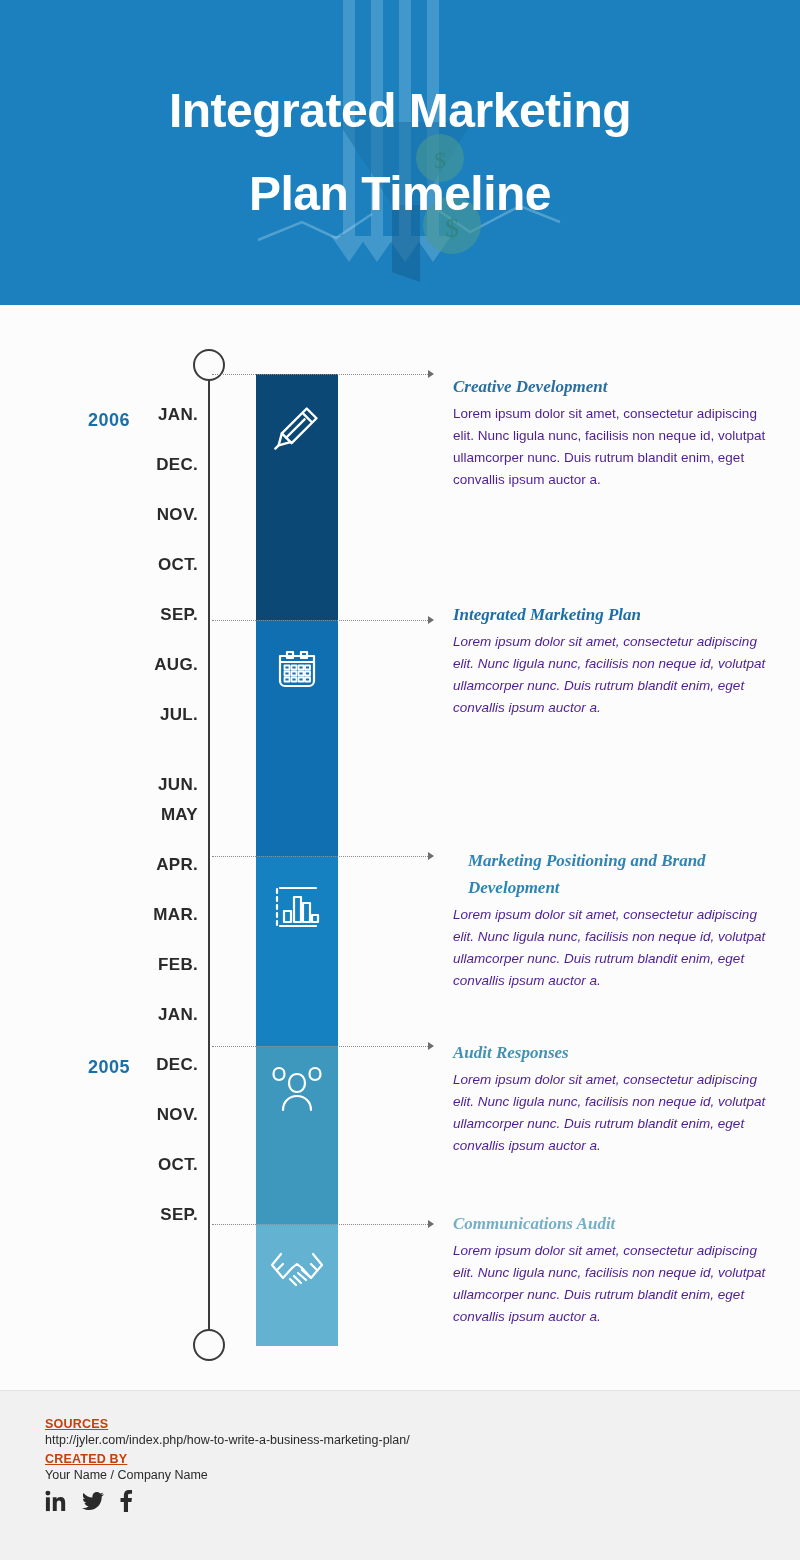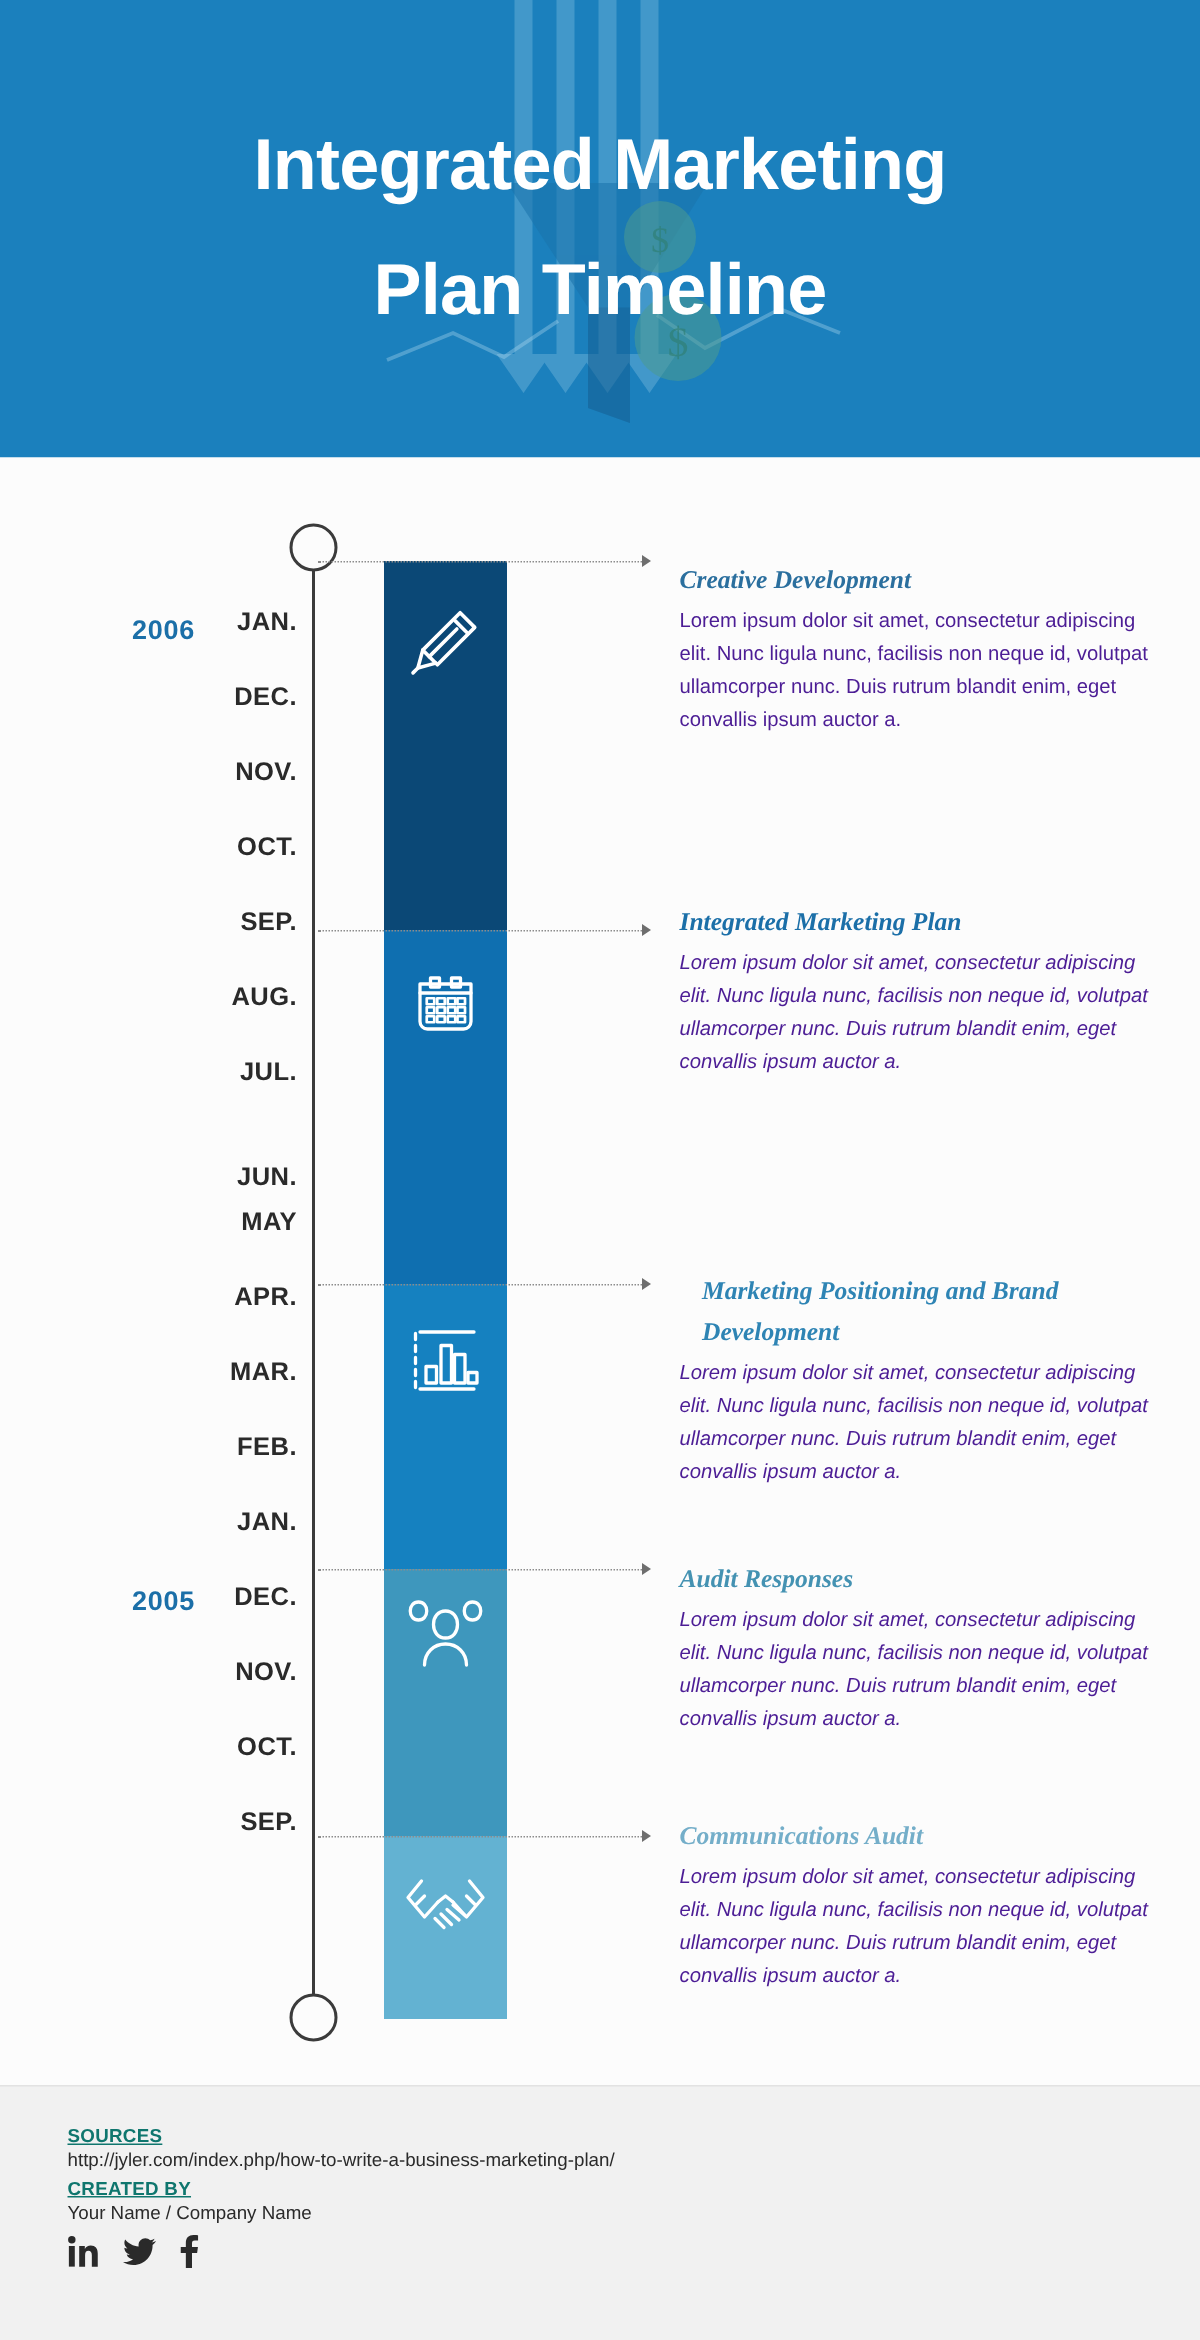--- a/index.html
+++ b/index.html
@@ -89,21 +89,21 @@
   }
   .entry-body.ital { font-style:italic; }
 
   
   #footer {
     position:absolute; left:0; top:1390px; width:800px; height:170px;
     background:#f1f1f1; border-top:1px solid #e2e2e2;
   }
   #footer-inner { position:absolute; left:45px; top:26px; width:700px; }
   .foot-head {
-    font-size:12.5px; font-weight:bold; color:#0f766e;
+    font-size:12.5px; font-weight:bold; color:#c2410c;
     text-decoration:underline; letter-spacing:0.2px;
   }
   .foot-text { font-size:12.5px; color:#2a2a2a; margin:2px 0 8px 0; }
   .foot-text.tight { margin-bottom:5px; }
   #social { display:flex; gap:14px; align-items:center; margin-top:8px; }
   .social-icon { display:block; }
 </style>
 </head>
 <body>
 

